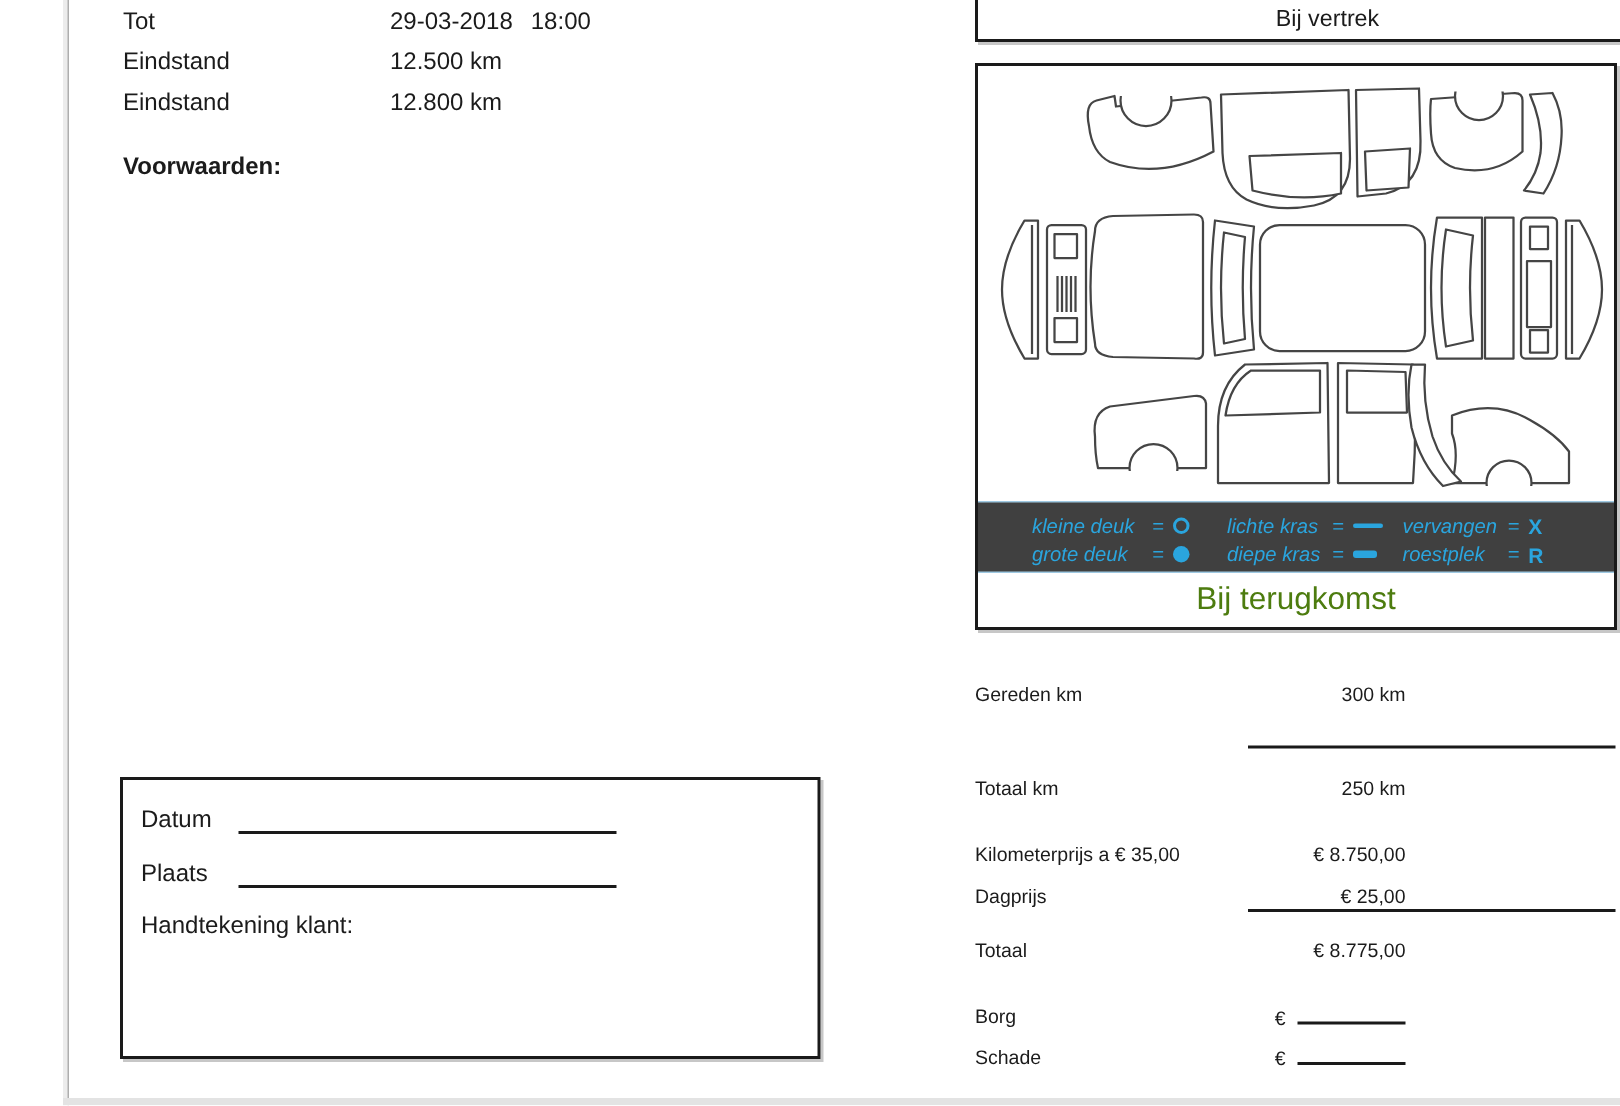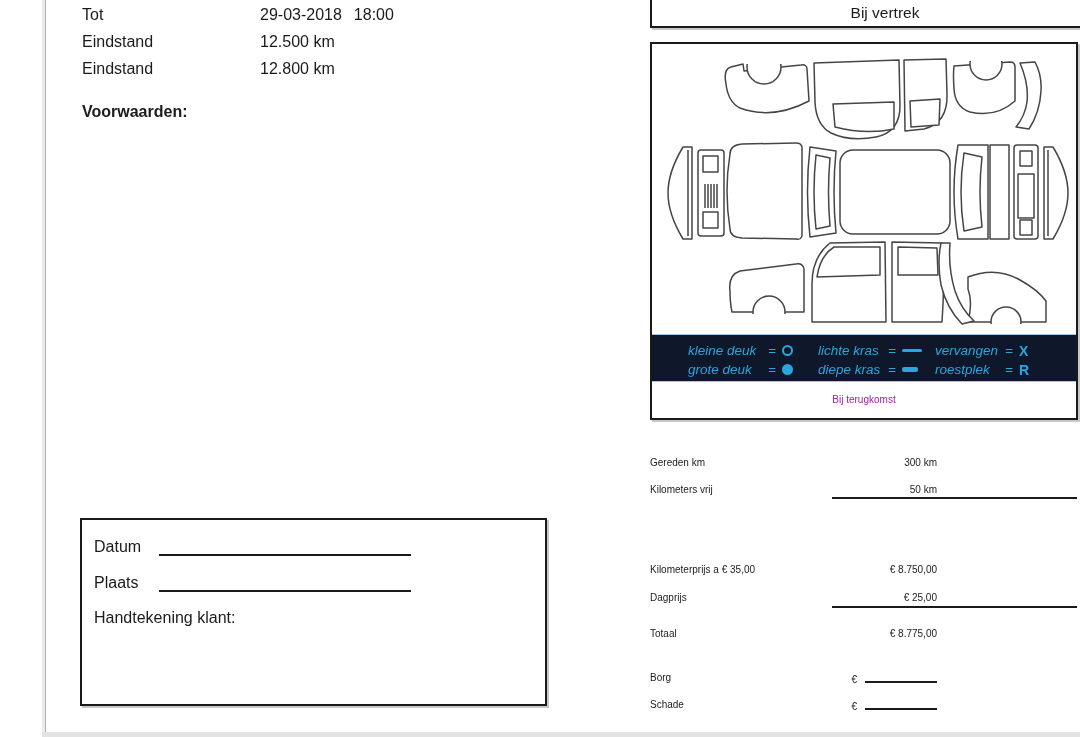--- a/index.html
+++ b/index.html
@@ -34,24 +34,24 @@
   .lcol{position:absolute;top:6px;}
   .lcol1{left:36px;} .lcol2{left:166px;} .lcol3{left:283px;}
   .lrow{display:flex;align-items:center;height:19px;font-size:13.5px;font-style:italic;gap:6px;white-space:nowrap;}
   .ll1{min-width:74px;} .ll2{min-width:64px;} .ll3{min-width:64px;}
   .sym-circle-o{width:7px;height:7px;border-radius:50%;border:2.5px solid currentColor;}
   .sym-circle-f{width:11px;height:11px;border-radius:50%;background:currentColor;}
   .sym-dash-thin{width:20px;height:3px;border-radius:2px;background:currentColor;}
   .sym-dash-thick{width:16px;height:5px;border-radius:2px;background:currentColor;}
   .sym-letter{font-style:normal;font-weight:700;font-size:14px;}
   .return-title{position:absolute;left:0;right:0;top:338px;height:36px;text-align:center;
-                font-size:10px;line-height:36px;color:#a21caf;}
-
-  
-  .brow{position:absolute;left:608px;width:287px;height:20px;font-size:10px;line-height:20px;white-space:nowrap;}
+                font-size:21px;line-height:36px;color:#4d7c0f;}
+
+  
+  .brow{position:absolute;left:608px;width:287px;height:20px;font-size:13px;line-height:20px;white-space:nowrap;}
   .bl{position:absolute;left:0;}
   .bv{position:absolute;right:0;text-align:right;}
   .sumline{position:absolute;left:790px;width:245px;border-top:2px solid #1a1a1a;}
   .blankline{display:inline-block;width:72px;height:13px;border-bottom:2px solid #1a1a1a;margin-left:8px;}
 
   
   .sig-label{position:absolute;font-size:16px;line-height:20px;}
   .sigline{position:absolute;left:77px;width:252px;border-top:2px solid #1a1a1a;}
 </style>
 </head>
@@ -133,21 +133,21 @@
         <path fill="#fff" d="M182,203 L228,203 L228,231 L165,233 Q168,212 182,203 Z"></path>
         <path fill="#fff" d="M240,198 L290,199 Q293,238 290,278 L240,278 Z"></path>
         <path fill="#fff" d="M246,203 L285,204 L286,231 L246,231 Z"></path>
         <path fill="#fff" d="M316,233 Q344,222 368,236 Q386,246 394,257 L394,278 L316,278 Q321,258 316,245 Z"></path>
         <circle cx="354" cy="278" r="15" fill="#fff"></circle>
         <rect x="338" y="280" width="32" height="10" fill="#fff" stroke="none"></rect>
         <path fill="#fff" d="M298,199 Q296,224 303,247 Q309,265 322,277 L310,280 Q295,265 289,241 Q285,218 289,199 Z"></path>
       </g>
     </svg>
 
-    <div class="legend" style="background: #0f172a; color: rgb(42, 165, 222);">
+    <div class="legend" style="background: #404040; color: rgb(42, 165, 222);">
       <div class="lcol lcol1">
         <div class="lrow">
           <span class="ll1">kleine deuk</span>
             <span>=</span>
           <span class="sym-circle-o"></span>
         </div>
         <div class="lrow">
           <span class="ll1">grote deuk</span>
             <span>=</span>
           <span class="sym-circle-f"></span>
@@ -179,25 +179,25 @@
       </div>
     </div>
 
     <div class="return-title">Bij terugkomst</div>
   </div>
 
   <div class="brow" style="top:453px">
     <span class="bl">Gereden km</span>
       <span class="bv">300 km</span>
   </div>
-  <div class="brow" style="top:480px">
-    <span class="bl">Kilometers vrij</span>
-      <span class="bv">50 km</span>
-  </div>
   <div class="sumline" style="top:497px"></div>
+  <div class="brow" style="top:516px">
+    <span class="bl">Totaal km</span>
+      <span class="bv">250 km</span>
+  </div>
 
   <div class="brow" style="top:560px">
     <span class="bl">Kilometerprijs a € 35,00</span>
       <span class="bv">€ 8.750,00</span>
   </div>
   <div class="brow" style="top:588px">
     <span class="bl">Dagprijs</span>
       <span class="bv">€ 25,00</span>
   </div>
   <div class="sumline" style="top:606px"></div>

